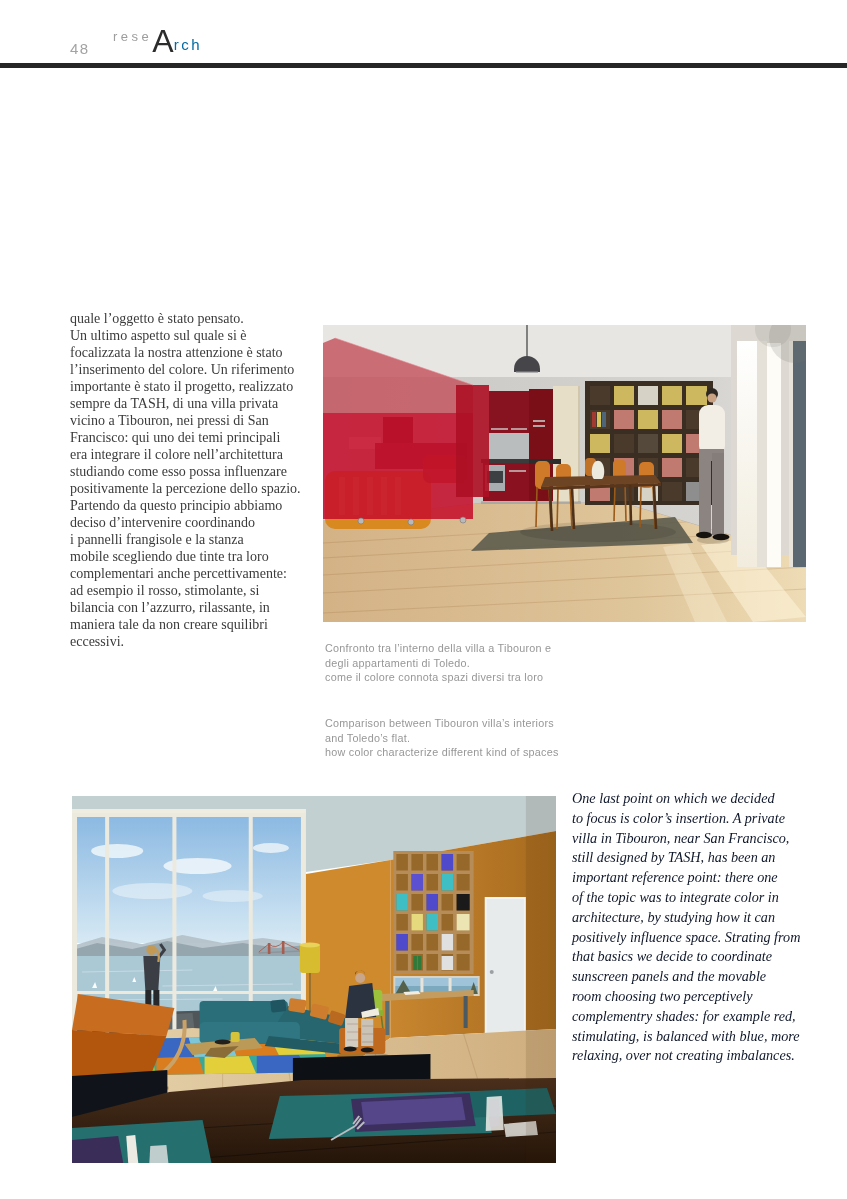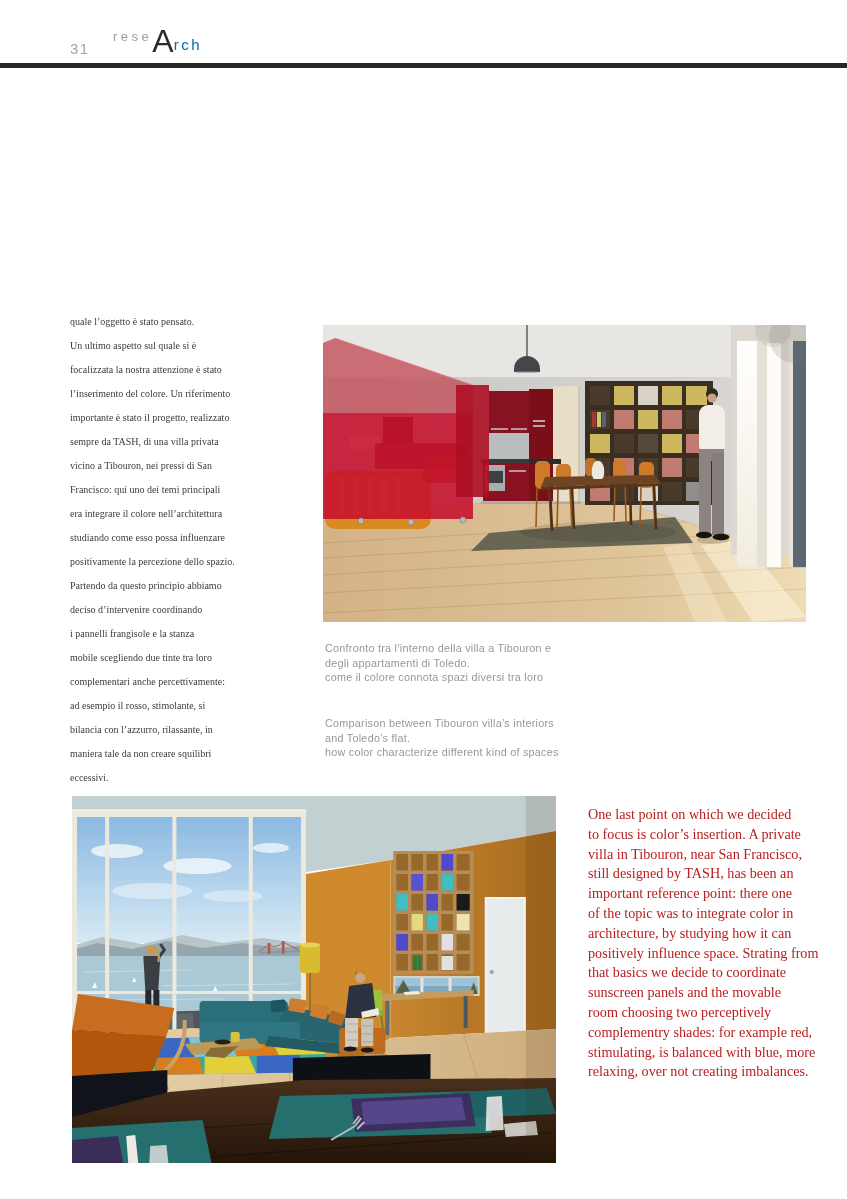--- a/index.html
+++ b/index.html
@@ -7,40 +7,40 @@
         font-family:"Liberation Sans",sans-serif;}
   
   .page-num{position:absolute;left:70px;top:40px;font-size:15px;color:#a3a3a3;letter-spacing:1.5px;}
   .logo{position:absolute;left:105px;top:26px;display:flex;align-items:flex-end;margin-left:8px;}
   .logo-pre{font-size:13px;color:#9d9d9d;letter-spacing:3.5px;position:relative;top:-12px;}
   .logo-a{font-size:32px;color:#2c2c2c;line-height:0.95;}
   .logo-suf{font-size:15px;color:#0369a1;letter-spacing:2.5px;position:relative;top:-3px;}
   .rule{position:absolute;left:0;top:63px;width:847px;height:5px;background:#262626;}
   
   .col-it{position:absolute;left:70px;top:310px;width:256px;margin:0;
-          font-family:"Liberation Serif",serif;font-size:10px;line-height:24px;
+          font-family:"Liberation Serif",serif;font-size:14px;line-height:17px;
           color:#3b3b3b;white-space:pre-line;}
-  .col-en{position:absolute;left:572px;top:789px;width:248px;margin:16px;
-          font-family:"Liberation Serif",serif;font-size:14.2px;line-height:19.8px;
-          color:#b91c1c;white-space:pre-line;}
+  .col-en{position:absolute;left:572px;top:789px;width:248px;margin:0;
+          font-family:"Liberation Serif",serif;font-style:italic;font-size:14.2px;line-height:19.8px;
+          color:#0f172a;white-space:pre-line;}
   .cap{position:absolute;margin:0;font-family:"Liberation Sans",sans-serif;font-size:10.8px;
        line-height:14.6px;letter-spacing:.25px;color:#979797;white-space:pre-line;}
   .cap-it{left:325px;top:641px;}
   .cap-en{left:325px;top:716px;}
   
   .photo1{position:absolute;left:323px;top:325px;width:483px;height:297px;margin:0;}
   .photo2{position:absolute;left:72px;top:796px;width:484px;height:367px;margin:0;}
   figure svg{display:block;width:100%;height:100%;}
 </style>
 </head>
 <body>
 
 <div class="page">
 
-  <span class="page-num">31</span>
+  <span class="page-num">48</span>
   <span class="logo">
     <span class="logo-pre">rese</span>
       <span class="logo-a">A</span>
       <span class="logo-suf">rch</span>
   </span>
   <div class="rule"></div>
 
   <p class="col-it">quale l’oggetto è stato pensato.
 Un ultimo aspetto sul quale si è
 focalizzata la nostra attenzione è stato

